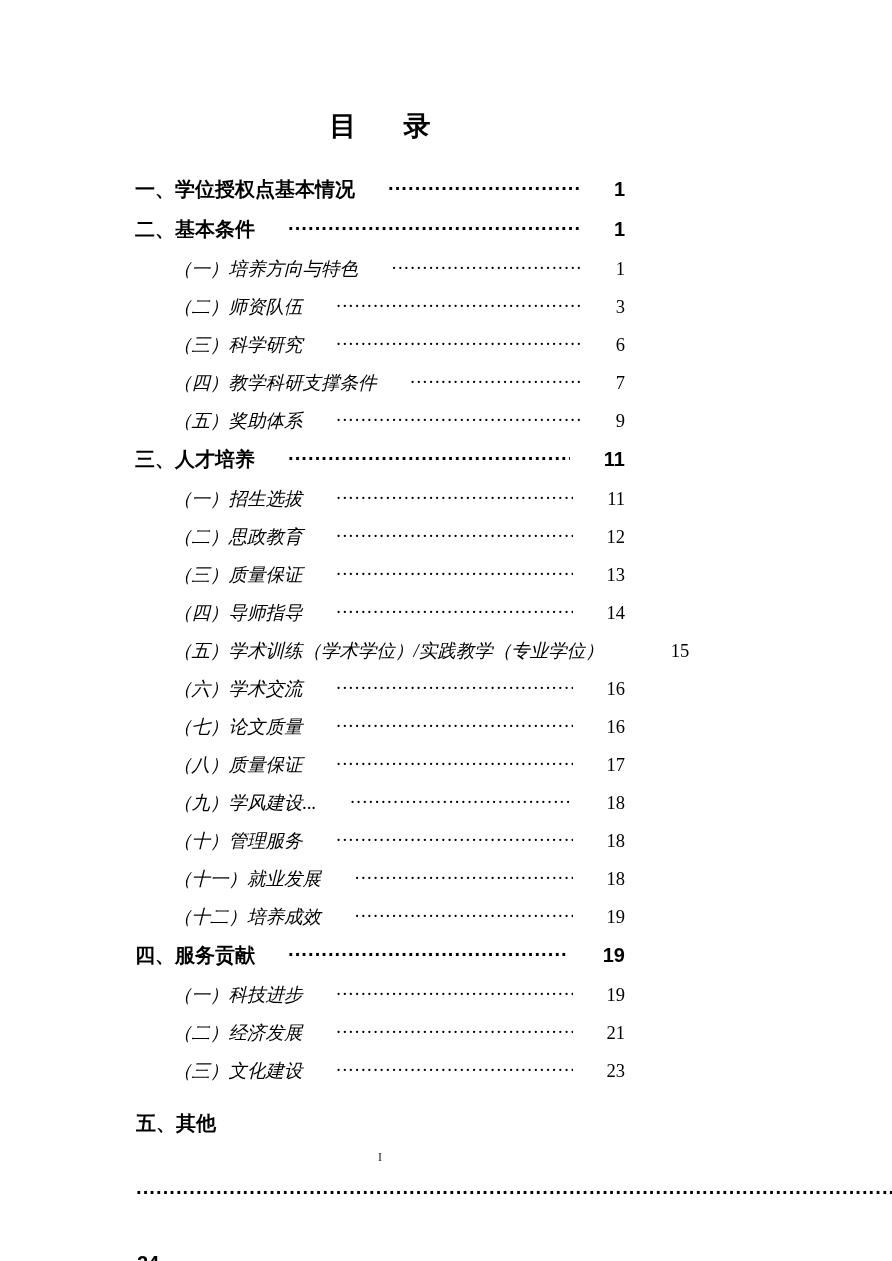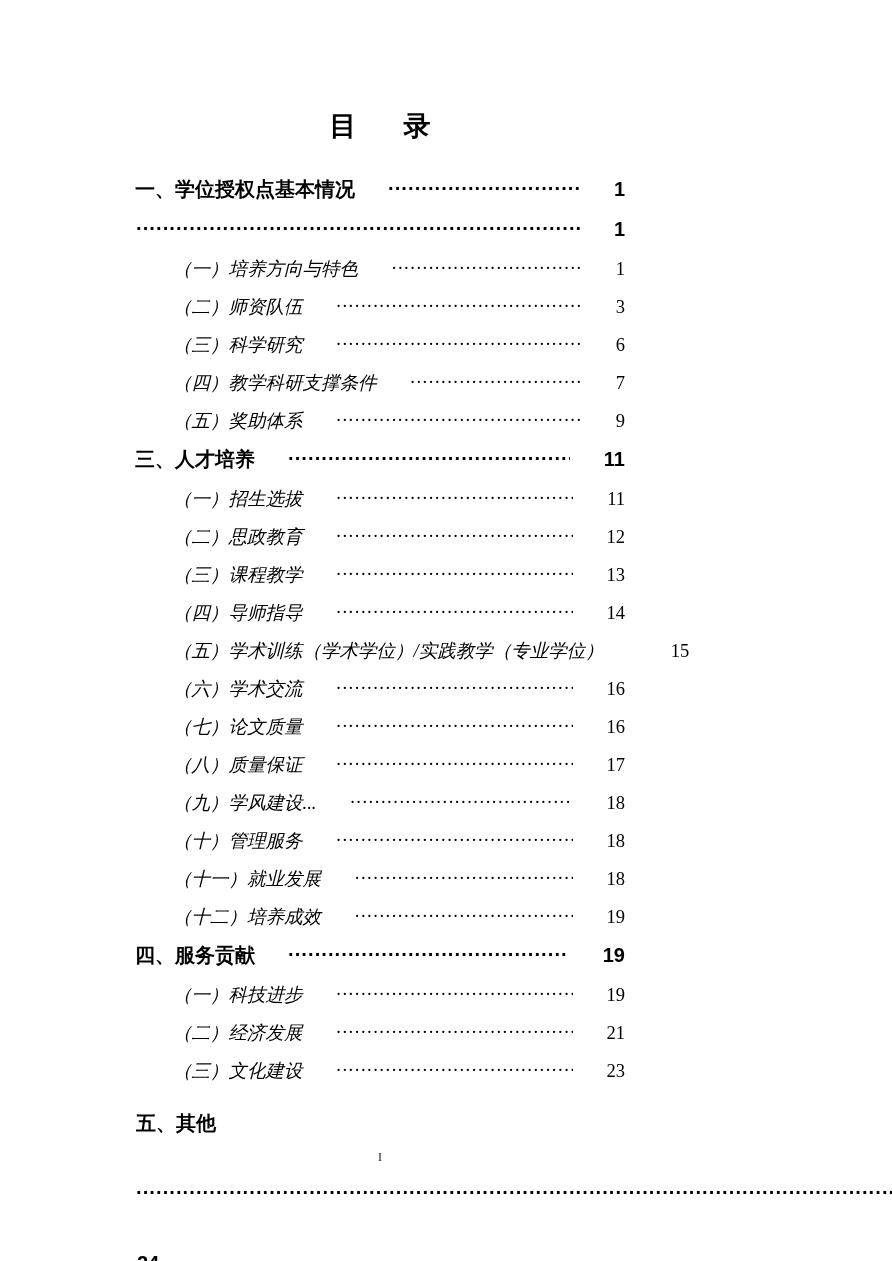--- a/index.html
+++ b/index.html
@@ -115,20 +115,21 @@
 
   <div class="toc">
 
     <div class="toc-row lvl1">
       <span class="label">一、学位授权点基本情况</span>
       <span class="leader"></span>
       <span class="pageno">1</span>
     </div>
 
     <div class="toc-row lvl1">
+      <span class="label">二、基本条件</span>
       <span class="leader"></span>
       <span class="pageno">1</span>
     </div>
 
     <div class="toc-row lvl2">
       <span class="label">（一）培养方向与特色</span>
       <span class="leader"></span>
       <span class="pageno">1</span>
     </div>
 
@@ -168,21 +169,21 @@
       <span class="pageno">11</span>
     </div>
 
     <div class="toc-row lvl2">
       <span class="label">（二）思政教育</span>
       <span class="leader"></span>
       <span class="pageno">12</span>
     </div>
 
     <div class="toc-row lvl2">
-      <span class="label">（三）课程教学</span>
+      <span class="label">（三）质量保证</span>
       <span class="leader"></span>
       <span class="pageno">13</span>
     </div>
 
     <div class="toc-row lvl2">
       <span class="label">（四）导师指导</span>
       <span class="leader"></span>
       <span class="pageno">14</span>
     </div>
 

